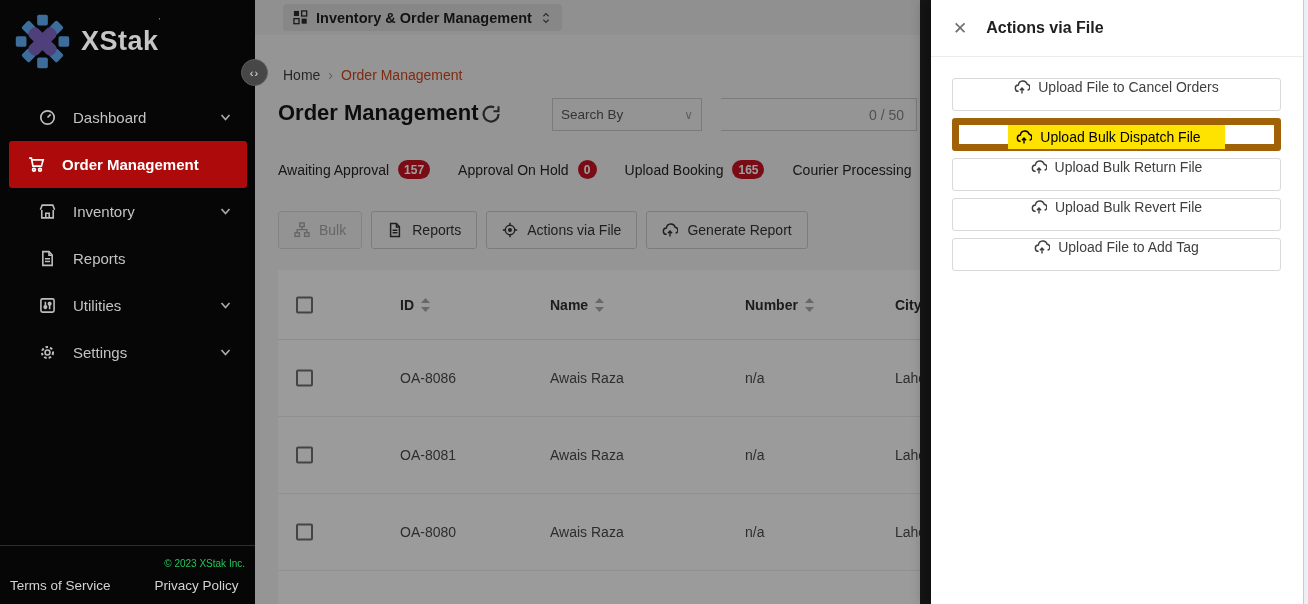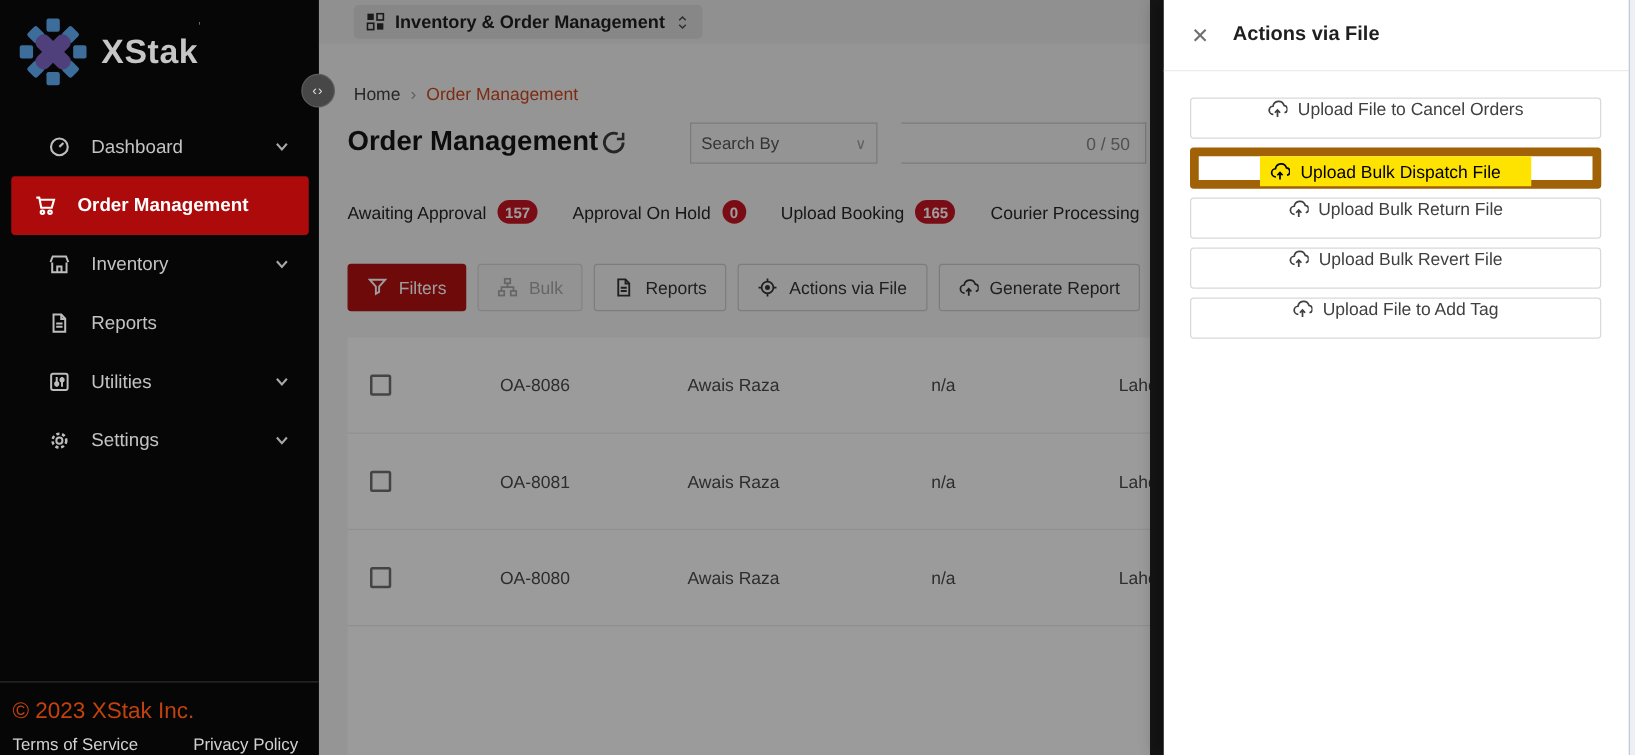--- a/index.html
+++ b/index.html
@@ -19,21 +19,21 @@
   #nav { position:absolute; left:0; top:94px; width:255px; }
   .nav-item { position:relative; height:47px; display:flex; align-items:center;
       padding-left:39px; color:#c3c3c3; font-size:15px; cursor:pointer; }
   .nav-item .nicon { width:17px; height:17px; margin-right:17px; color:#bdbdbd; flex:none; }
   .nav-item .chev { position:absolute; right:24px; width:11px; height:11px; color:#a8a8a8; }
   .nav-item.active { background:#ad0b0b; border-radius:3px; margin:0 8px 0 9px;
       padding-left:19px; color:#ffffff; font-weight:700; }
   .nav-item.active .nicon { color:#fff; }
   #side-footer { position:absolute; left:0; top:545px; width:255px; border-top:1px solid #2d2d2d;
       padding:12px 10px 0 10px; }
-  #copyright { color:#c2410c; font-size:18px; }
+  #copyright { color:#22c55e; font-size:10px;text-align:right; }
   .foot-links { display:flex; gap:44px; margin-top:9px; }
   .foot-links span { color:#d2d2d2; font-size:13.5px; cursor:pointer; }
 
   
   #main { left:255px; top:0; width:665px; height:604px; background:#f1f1f1; z-index:5; overflow:hidden; }
   #topbar { position:absolute; left:0; top:0; width:665px; height:35px; background:#e9e9e9; }
   #app-switcher { position:absolute; left:28px; top:4px; height:27px; display:flex; align-items:center;
       gap:8px; background:#dadada; border-radius:4px; padding:0 10px; cursor:pointer; }
   #app-switcher .lbl { font-size:14.5px; font-weight:700; color:#1f1f1f; }
   #breadcrumb { position:absolute; left:28px; top:67px; font-size:14px; color:#3f3f3f;
@@ -316,26 +316,20 @@
       <span>Upload Booking</span>
       <span class="badge">165</span>
     </div>
     <div class="tab">
       <span>Courier Processing</span>
 
     </div>
   </div>
 
   <div id="toolbar">
-    <div class="tbtn primary">
-      <svg class="ticon" viewBox="0 0 16 16">
-          <use href="#i-funnel"></use>
-        </svg>
-      <span>Filters</span>
-    </div>
     <div class="tbtn disabled">
       <svg class="ticon" viewBox="0 0 16 16">
           <use href="#i-sitemap"></use>
         </svg>
       <span>Bulk</span>
     </div>
     <div class="tbtn">
       <svg class="ticon" viewBox="0 0 16 16">
           <use href="#i-file"></use>
         </svg>
@@ -350,20 +344,46 @@
     <div class="tbtn">
       <svg class="ticon" viewBox="0 0 16 16">
           <use href="#i-cloudup"></use>
         </svg>
       <span>Generate Report</span>
     </div>
 
   </div>
 
   <div id="table">
+    <div class="thead">
+      <div class="cell c0">
+          <div class="cbx"></div>
+        </div>
+      <div class="cell c1 hcell">
+        <span>ID</span>
+        <svg class="sort" viewBox="0 0 9 14">
+            <use href="#i-sort"></use>
+          </svg>
+      </div>
+      <div class="cell c2 hcell">
+        <span>Name</span>
+        <svg class="sort" viewBox="0 0 9 14">
+            <use href="#i-sort"></use>
+          </svg>
+      </div>
+      <div class="cell c3 hcell">
+        <span>Number</span>
+        <svg class="sort" viewBox="0 0 9 14">
+            <use href="#i-sort"></use>
+          </svg>
+      </div>
+      <div class="cell c4 hcell">
+        <span>City</span>
+      </div>
+    </div>
 
     <div class="trow">
       <div class="cell c0">
           <div class="cbx"></div>
         </div>
       <div class="cell c1">OA-8086</div>
       <div class="cell c2">Awais Raza</div>
       <div class="cell c3">n/a</div>
       <div class="cell c4">Laho</div>
     </div>

